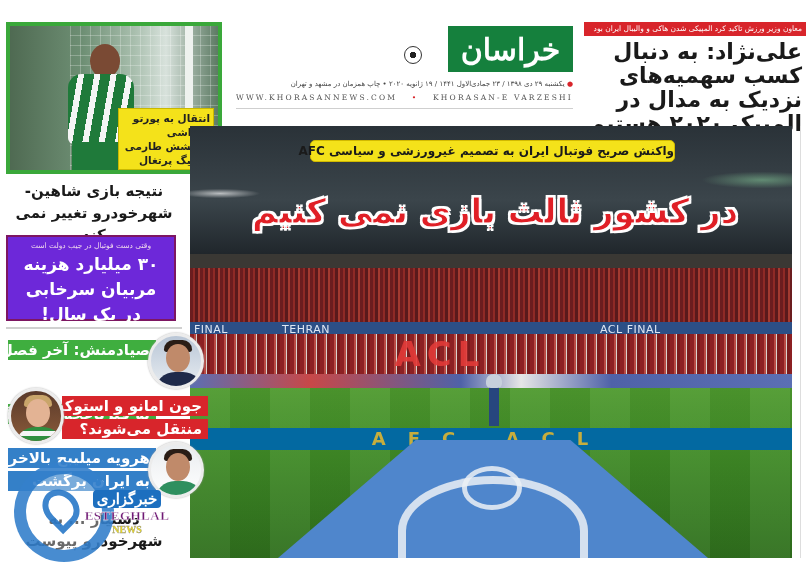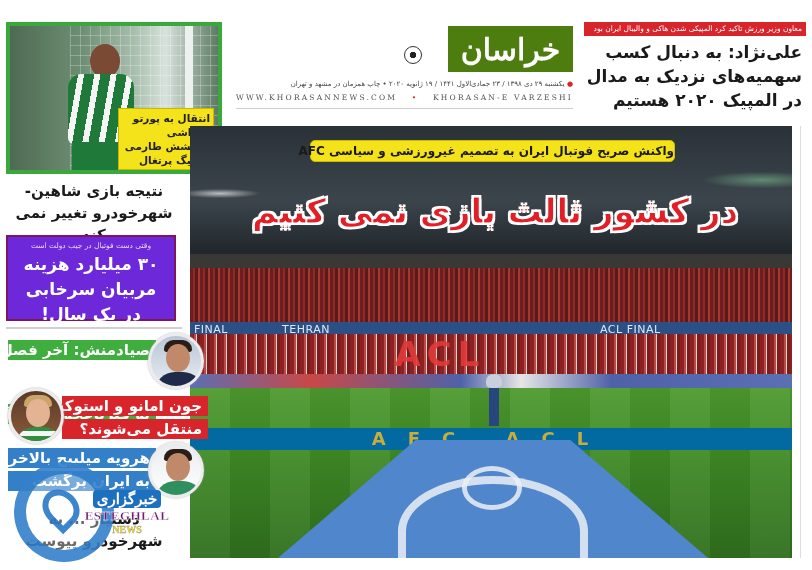--- a/index.html
+++ b/index.html
@@ -26,21 +26,21 @@
   .topleft .caption {
     position: absolute; right: 4px; top: 82px; width: 96px;
     background: #f4e21a; border: 1px solid #c9b800; padding: 2px 3px;
     font-family: "DejaVu Sans", sans-serif; font-weight: bold; font-size: 10.5px; line-height: 14px;
     color: #222; direction: rtl; text-align: right;
   }
 
   
   .masthead { position: absolute; left: 232px; top: 8px; width: 345px; height: 108px; }
   .logo-red {
-    position: absolute; right: 4px; top: 18px; width: 125px; height: 46px; background: #4d7c0f;
+    position: absolute; right: 4px; top: 18px; width: 125px; height: 46px; background: #15803d;
     color: #fff; font-family: "DejaVu Serif", serif; font-weight: bold; font-size: 30px;
     display: flex; align-items: center; justify-content: center; direction: rtl;
   }
   .logo-orange {
     position: absolute; left: 4px; top: 6px; width: 210px; height: 62px;
     color: #f19a1c; font-family: "DejaVu Sans", sans-serif; font-weight: bold; font-size: 46px;
     display: flex; align-items: center; justify-content: center; direction: rtl;
     text-shadow: 0 0 0 #f19a1c;
   }
   .logo-ball {
@@ -62,21 +62,21 @@
   .mast-rule { position: absolute; left: 4px; top: 100px; width: 337px; height: 1px; background: #cfcfcf; }
 
   
   .topright { position: absolute; left: 584px; top: 22px; width: 222px; height: 100px; }
   .redstrip {
     height: 14px; background: #d8252b; color: #fff; font-size: 7.5px; line-height: 14px;
     direction: rtl; text-align: right; padding: 0 4px; white-space: nowrap; overflow: hidden;
   }
   .tr-headline {
     margin-top: 4px; direction: rtl; text-align: right; padding-right: 4px;
-    font-weight: bold; font-size: 17px; line-height: 24px; color: #1a1a1a;
+    font-weight: bold; font-size: 22px; line-height: 24px; color: #1a1a1a;
   }
 
   
   .mainphoto {
     position: absolute; left: 190px; top: 126px; width: 602px; height: 432px; overflow: hidden;
     background: #1a1f24;
   }
   .sky { position:absolute; left:0; top:0; width:100%; height:135px;
     background: radial-gradient(ellipse at 5% 50%, rgba(255,255,255,.65) 0, rgba(255,255,255,0) 40px),
                 radial-gradient(ellipse at 95% 40%, rgba(150,230,170,.45) 0, rgba(0,0,0,0) 60px),

